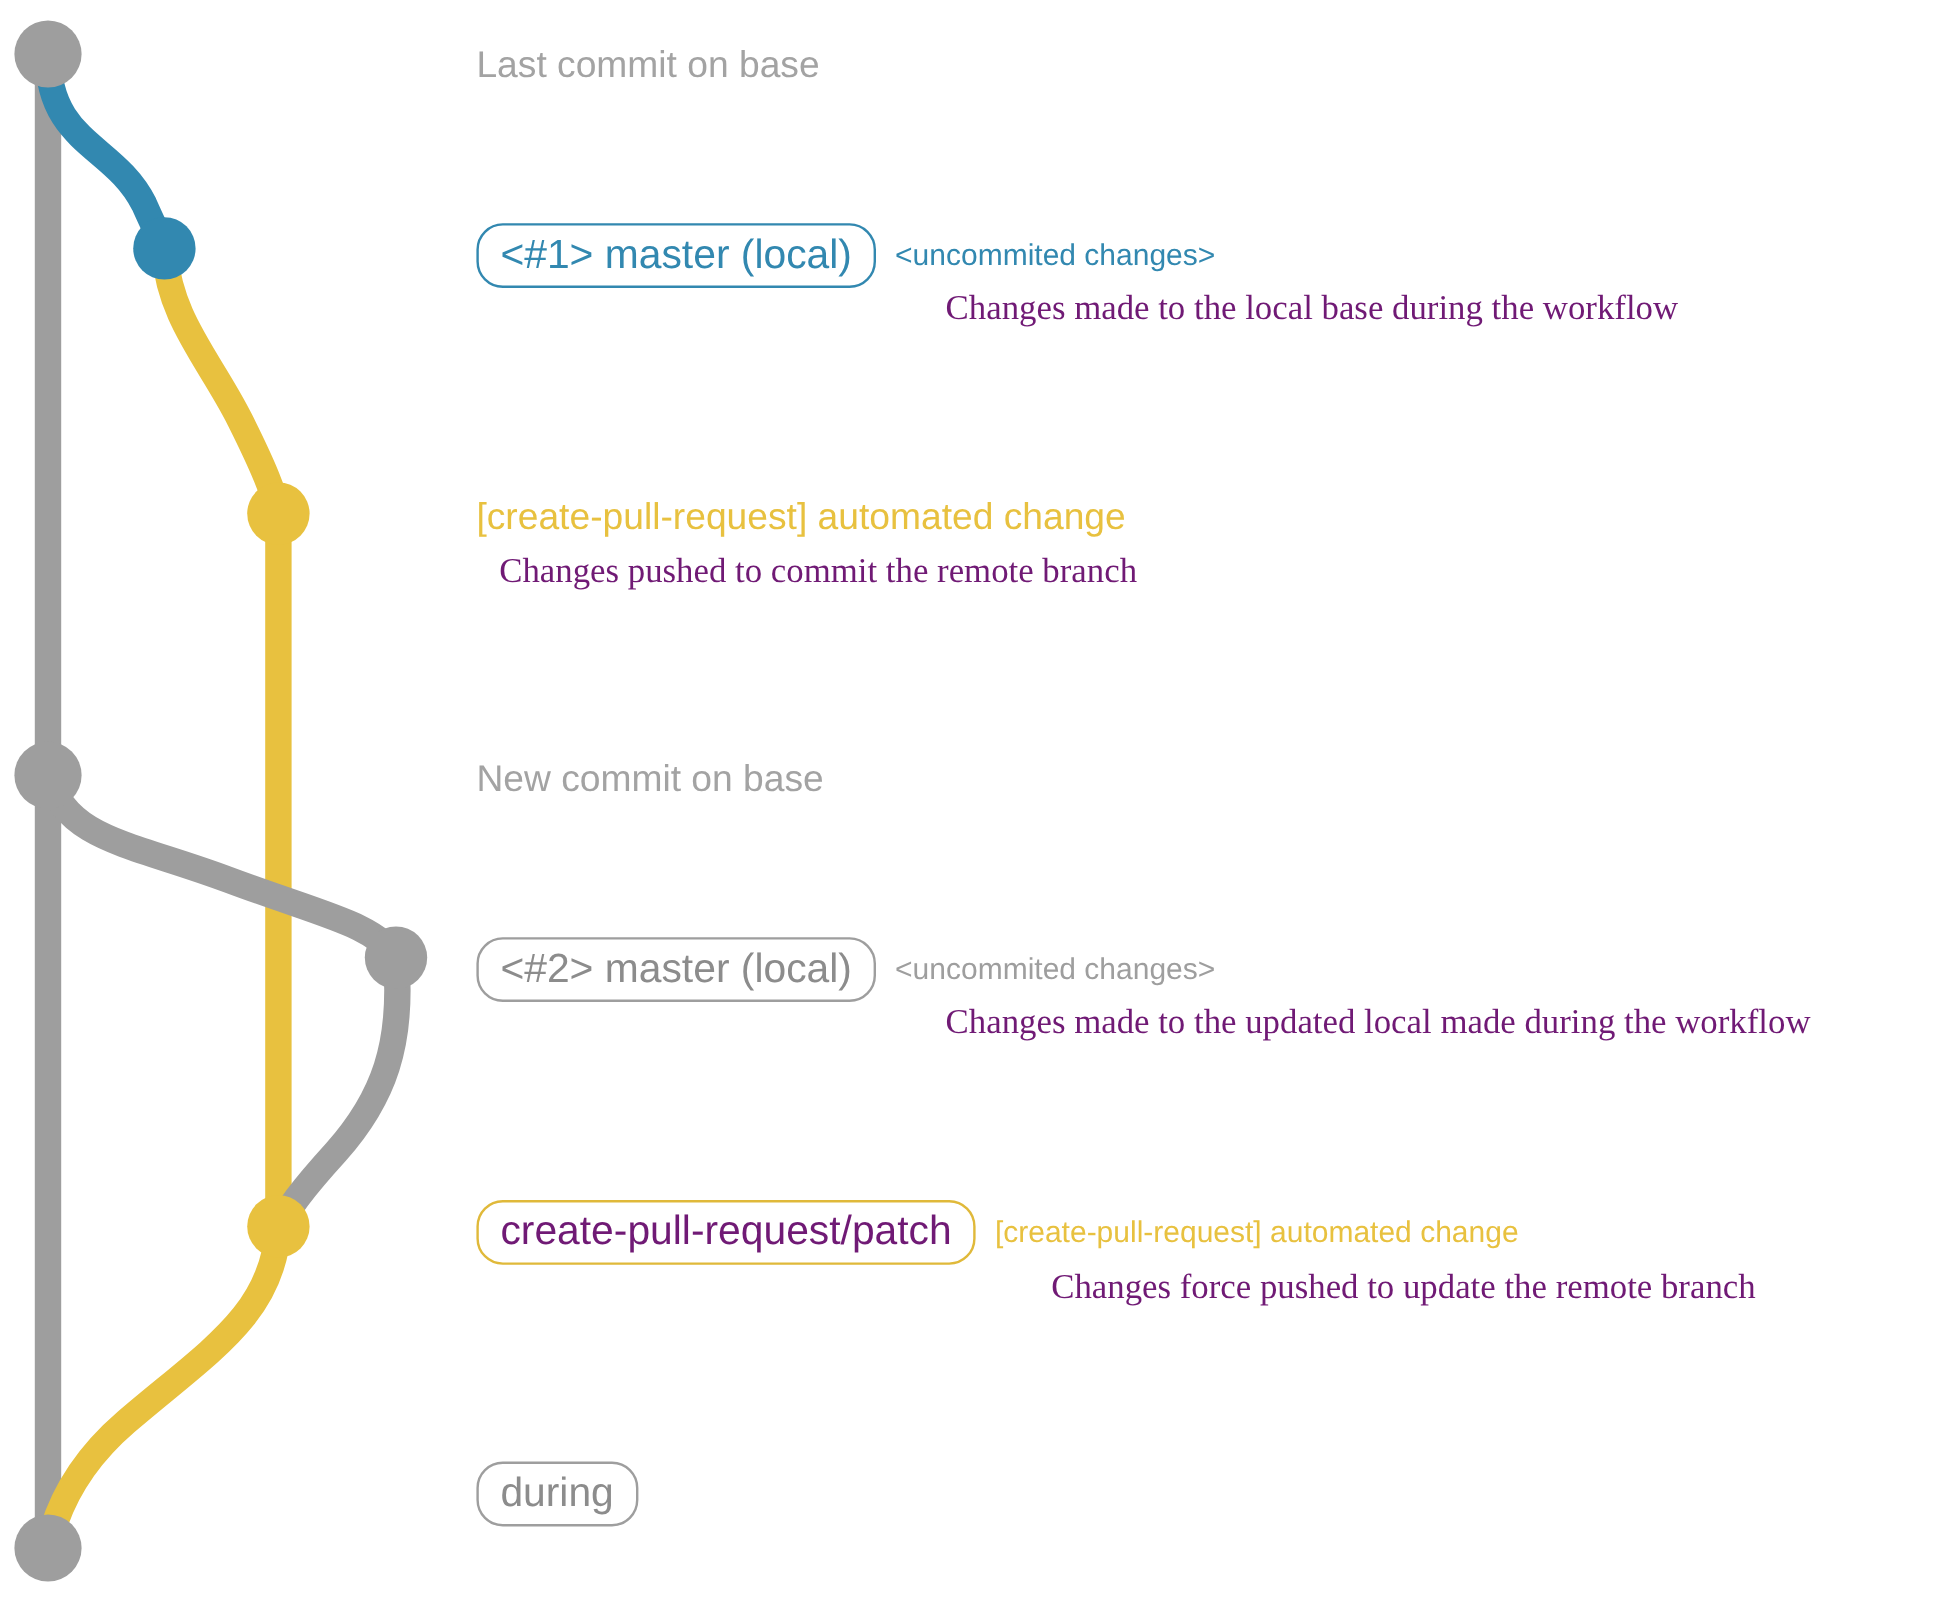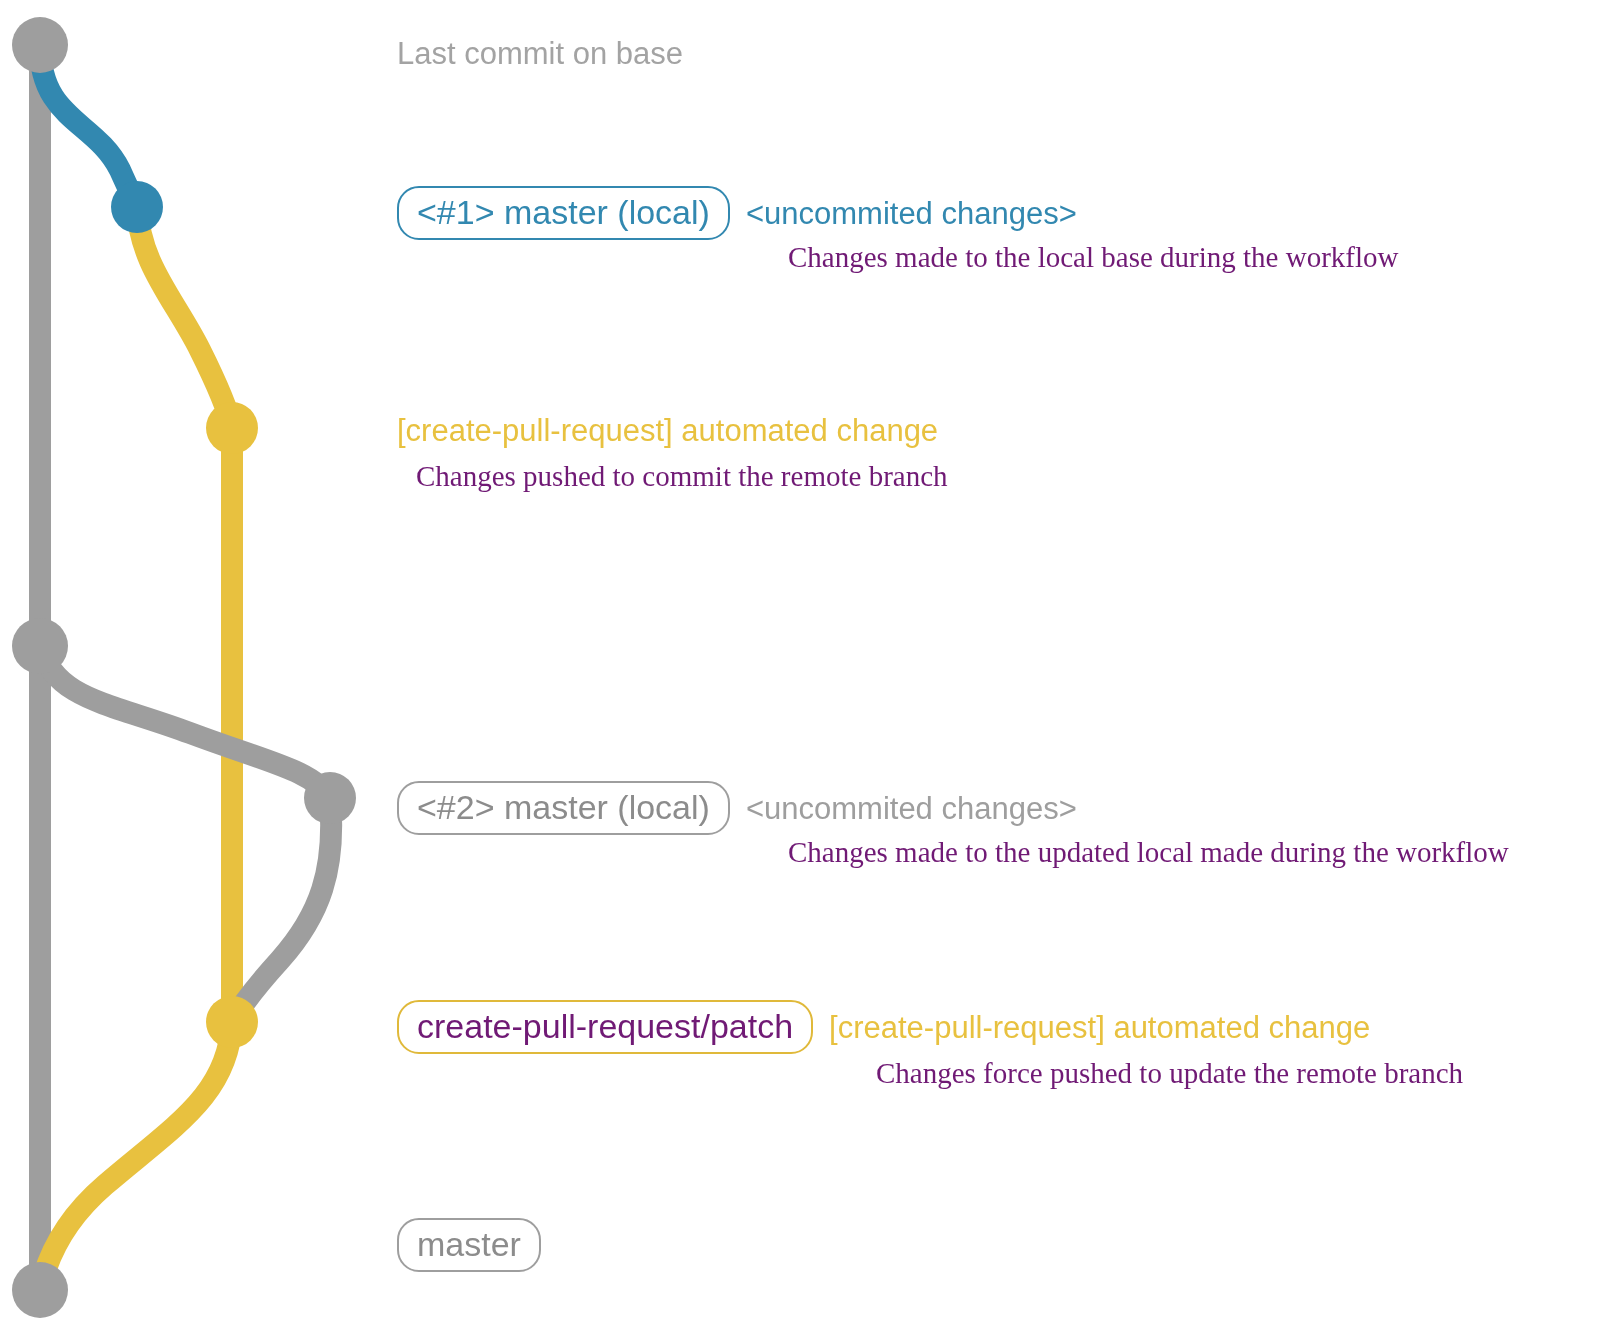--- a/index.html
+++ b/index.html
@@ -56,21 +56,21 @@
   .badge.gold {
     border-color: #e0b93a;
     color: #701a75;
   }
   .badge.gray {
     border-color: #9e9e9e;
     color: #8c8c8c;
   }
 
   .headline {
-    font-size: 31px;
+    font-size: 25px;
     line-height: 1;
     margin-left: 16px;
   }
   .headline.blue  { color: #3288b0; }
   .headline.gold  { color: #e8c13f; }
   .headline.gray  { color: #9e9e9e; }
 
   .plain-headline {
     position: absolute;
     font-size: 31px;
@@ -123,30 +123,31 @@
 
   <div class="row" style="left:397px; top:186px;">
     <span class="badge blue">&lt;#1&gt; master (local)</span>
     <span class="headline blue">&lt;uncommited changes&gt;</span>
   </div>
   <div class="desc" style="left:788px; top:243px;">Changes made to the local base during the workflow</div>
 
   <div class="plain-headline gold" style="left:397px; top:415px;">[create-pull-request] automated change</div>
   <div class="desc" style="left:416px; top:462px;">Changes pushed to commit the remote branch</div>
 
+  <div class="plain-headline" style="left:397px; top:633px;">New commit on base</div>
 
   <div class="row" style="left:397px; top:781px;">
     <span class="badge gray">&lt;#2&gt; master (local)</span>
     <span class="headline gray">&lt;uncommited changes&gt;</span>
   </div>
   <div class="desc" style="left:788px; top:838px;">Changes made to the updated local made during the workflow</div>
 
   <div class="row" style="left:397px; top:1000px;">
     <span class="badge gold">create-pull-request/patch</span>
     <span class="headline gold">[create-pull-request] automated change</span>
   </div>
   <div class="desc" style="left:876px; top:1059px;">Changes force pushed to update the remote branch</div>
 
   <div class="row" style="left:397px; top:1218px;">
-    <span class="badge gray">master</span>
+    <span class="badge gray">during</span>
   </div>
 
 </div>
 
 </body></html>

